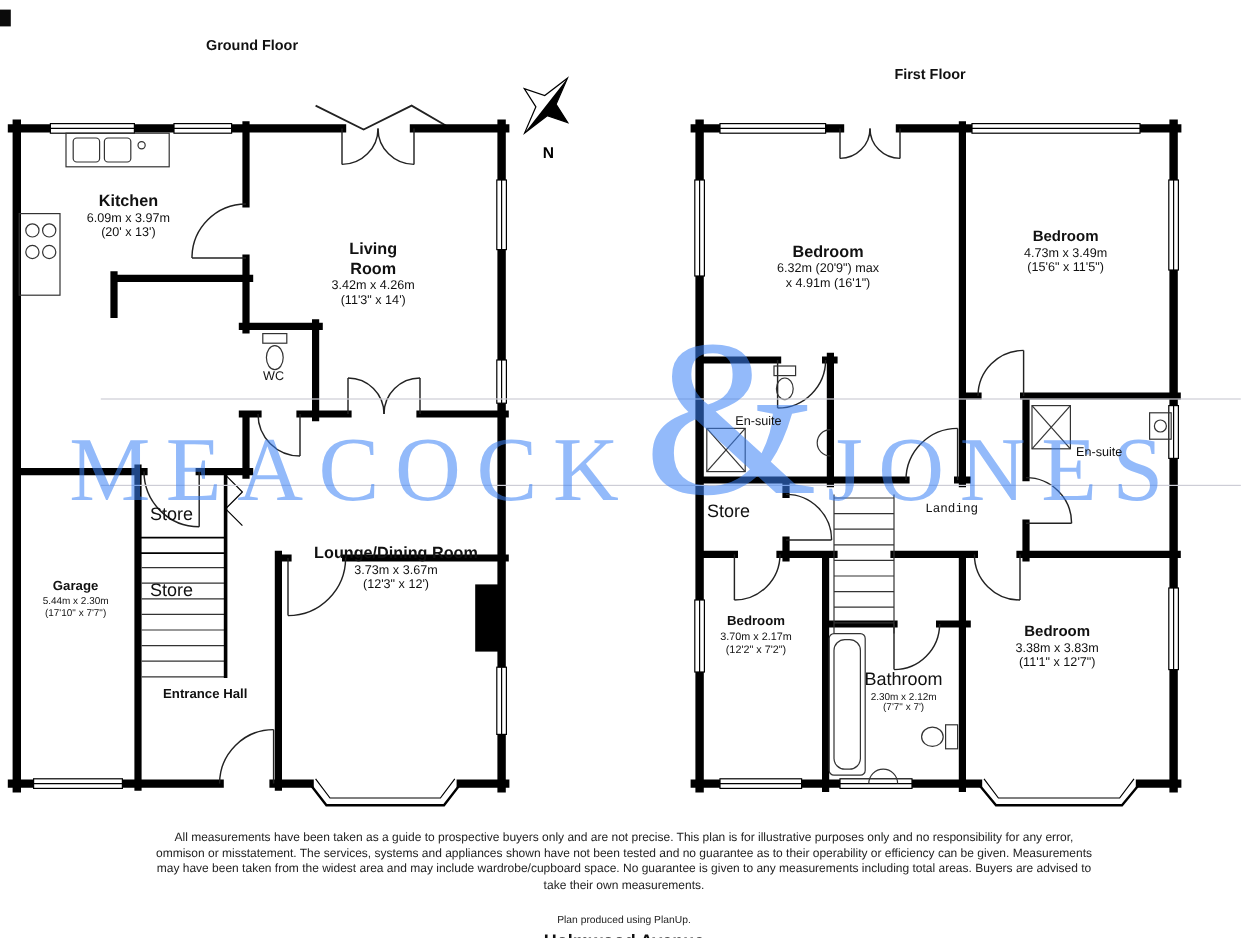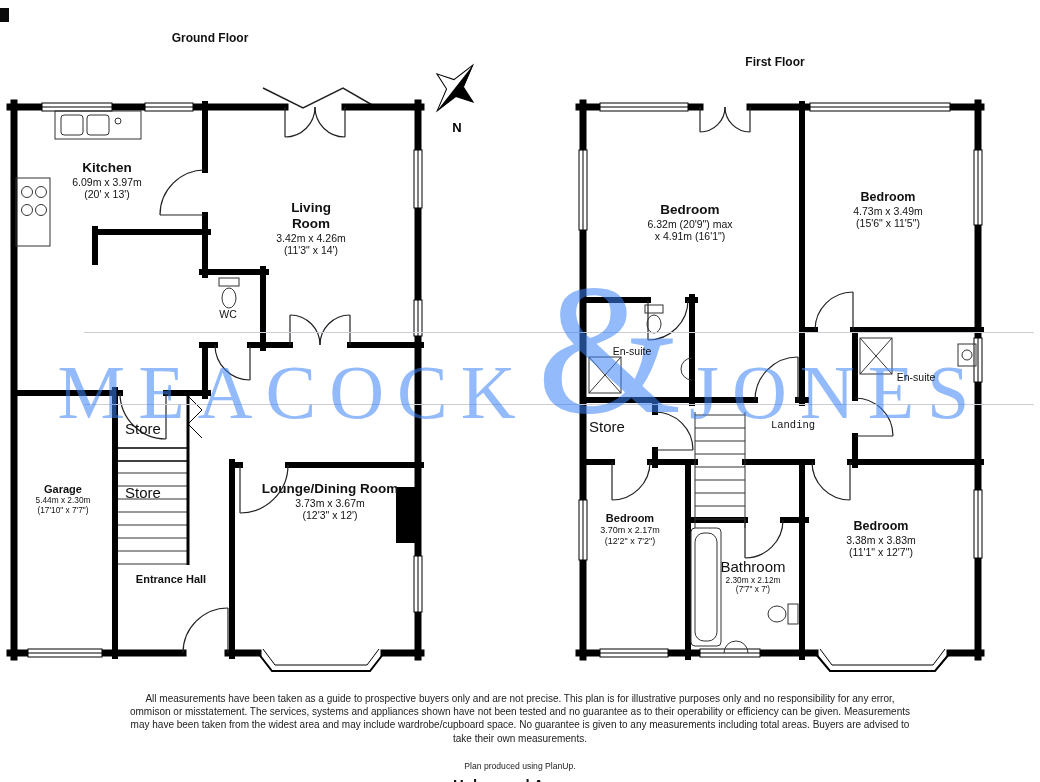--- a/index.html
+++ b/index.html
@@ -265,21 +265,21 @@
     <div class="n-plain-sm">Store</div>
   </div>
   <div class="rlabel" style="left:143px;top:484px;">
     <div class="n-plain-sm">Store</div>
   </div>
   <div class="rlabel" style="left:63px;top:483px;">
     <div class="n-sm">Garage</div>
     <div class="d-xs">5.44m x 2.30m</div>
     <div class="d-xs">(17'10" x 7'7")</div>
   </div>
-  <div class="rlabel wrap" style="left:330px;top:453px;width:150px;margin-top:28px;">
+  <div class="rlabel wrap" style="left:330px;top:453px;width:150px;">
     <div class="n-lg">Lounge/Dining Room</div>
     <div class="d-md" style="white-space:nowrap;">3.73m x 3.67m</div>
     <div class="d-md" style="white-space:nowrap;">(12'3" x 12')</div>
   </div>
   <div class="rlabel wrap" style="left:171px;top:573px;width:80px;">
     <div class="n-sm">Entrance Hall</div>
   </div>
 
   <div class="rlabel" style="left:690px;top:202px;">
     <div class="n-lg">Bedroom</div>

